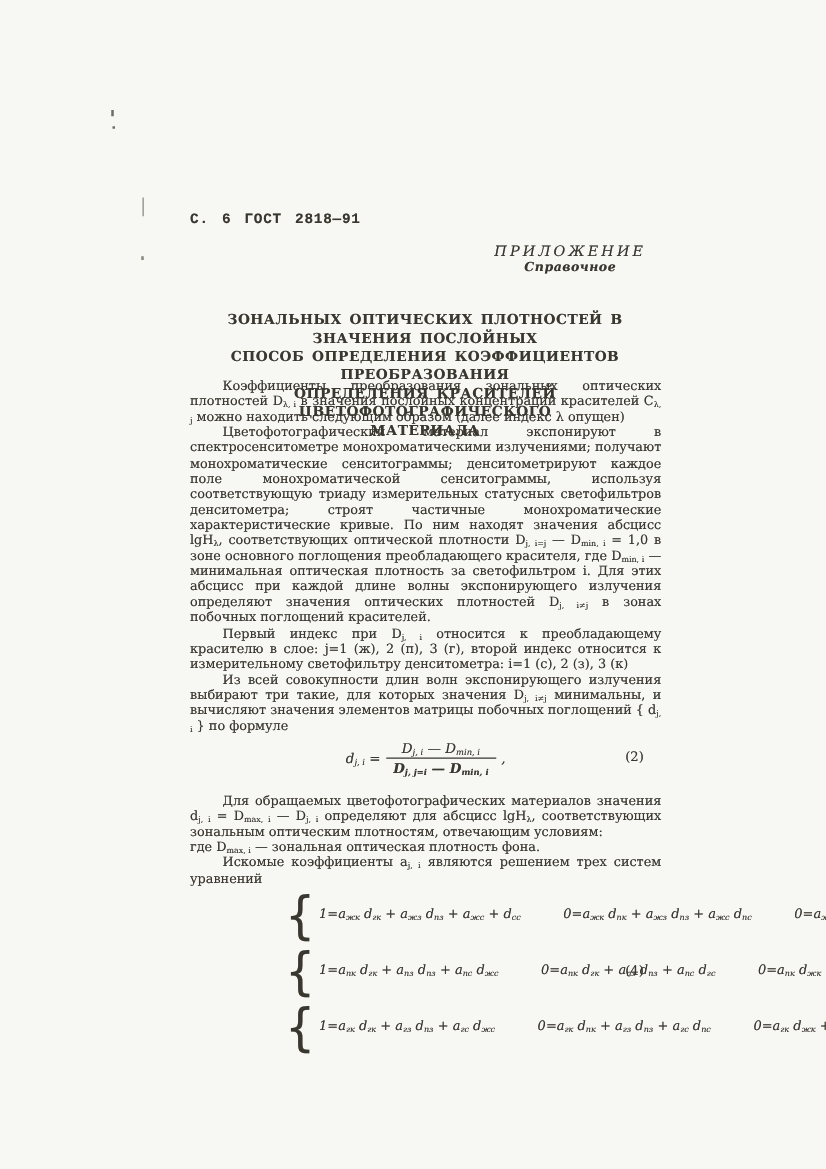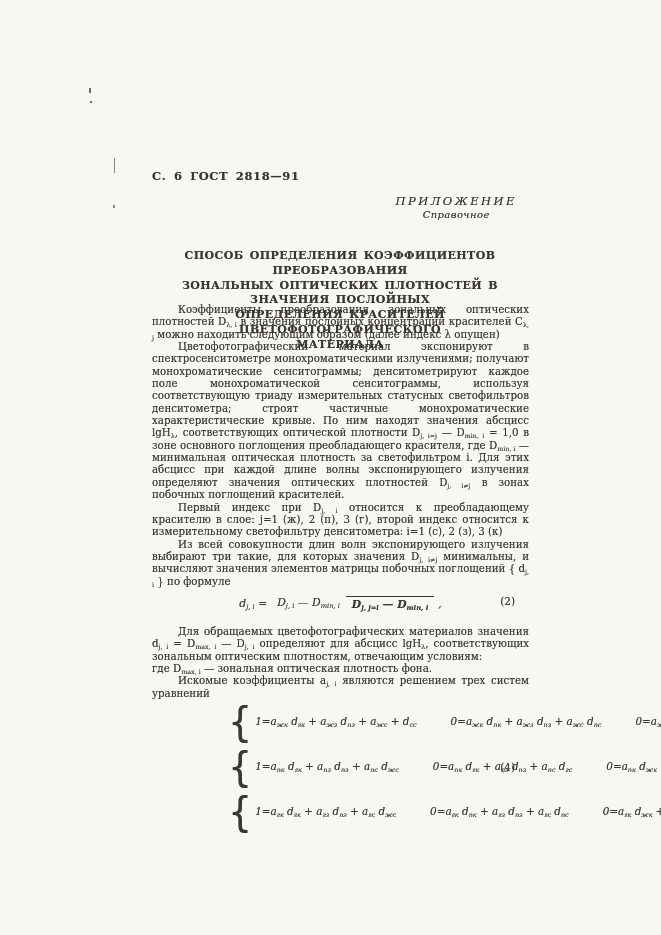--- a/index.html
+++ b/index.html
@@ -13,46 +13,46 @@
   }
   
   .speck { position:absolute; background:#6f6c64; }
   .speck.a { left:89px; top:88px;  width:2px; height:5px; }
   .speck.b { left:90px; top:101px; width:2px; height:2px; }
   .tick-v { position:absolute; left:114px; top:158px; width:1px; height:15px; background:#8a867c; }
   .tick-d { position:absolute; left:113px; top:205px; width:2px; height:3px; background:#8a867c; }
 
   .running-header {
     position:absolute; left:152px; top:169px;
-    font-weight:700; font-size:11.5px; letter-spacing:.6px; word-spacing:3px;
+    font-weight:700; font-size:11.5px; letter-spacing:.6px; word-spacing:3px;font-family:Liberation Mono, monospace;
   }
   .annex { position:absolute; right:144px; top:194px; text-align:center; font-style:italic; }
   .annex-label { font-size:11.5px; letter-spacing:2.5px; }
-  .annex-note  { font-size:10px; margin-top:1px; letter-spacing:.4px; }
+  .annex-note  { font-size:10px; margin-top:1px; letter-spacing:.4px;font-weight:bold; }
 
   .doc-title {
     position:absolute; left:140px; top:249px; width:400px;
     text-align:center; font-weight:700; font-size:11px; line-height:14.8px;
     letter-spacing:.4px; word-spacing:2px;
   }
 
   .col { position:absolute; left:152px; top:303px; width:377px; }
   .para {
     margin:0; font-size:10.25px; line-height:12.35px;
     text-align:justify; text-indent:26px;
   }
   .para.noindent { text-indent:0; }
   sub { font-size:.62em; line-height:0; vertical-align:-.28em; }
 
   .frow { position:relative; text-align:center; font-style:italic; }
   .fnum { position:absolute; right:14px; top:50%; transform:translateY(-50%);
           font-style:normal; font-size:10.5px; }
   .f2 { margin:5px 0 14px; }
   .f2-inner { display:inline-flex; align-items:center; gap:4px; font-size:10.8px; }
-  .frac { display:inline-flex; flex-direction:row; text-align:center; }
+  .frac { display:inline-flex; flex-direction:column; text-align:center; }
   .frac .num { padding:0 6px 1px; }
   .frac .den { padding:1px 6px 0; border-top:1px solid var(--ink);font-weight:bold; }
   .f3 { margin:7px 0 6px; font-size:10.8px; }
 
   .systems { position:relative; margin-top:4px; }
   .sys { display:flex; align-items:center; margin:0 0 7px 76px; }
   .brace { font-size:38px; font-weight:400; line-height:1;
            transform:scaleY(1.08); margin-right:3px; color:var(--ink);
            font-family:"DejaVu Sans","Liberation Sans",sans-serif; }
   .syslines { display:flex; flex-direction:row;gap:34px; }
@@ -69,22 +69,22 @@
   <span class="tick-d"></span>
 
   <div class="running-header">С. 6 ГОСТ 2818—91</div>
 
   <div class="annex">
     <div class="annex-label">ПРИЛОЖЕНИЕ</div>
     <div class="annex-note">Справочное</div>
   </div>
 
   <div class="doc-title">
+    <div>ЗОНАЛЬНЫХ ОПТИЧЕСКИХ ПЛОТНОСТЕЙ В ЗНАЧЕНИЯ ПОСЛОЙНЫХ</div>
     <div>СПОСОБ ОПРЕДЕЛЕНИЯ КОЭФФИЦИЕНТОВ ПРЕОБРАЗОВАНИЯ</div>
-    <div>ЗОНАЛЬНЫХ ОПТИЧЕСКИХ ПЛОТНОСТЕЙ В ЗНАЧЕНИЯ ПОСЛОЙНЫХ</div>
     <div>ОПРЕДЕЛЕНИЯ КРАСИТЕЛЕЙ ЦВЕТОФОТОГРАФИЧЕСКОГО</div>
     <div>МАТЕРИАЛА</div>
   </div>
 
   <div class="col">
     <p class="para">Коэффициенты преобразования зональных оптических плотностей D<sub>λ, i</sub> в значения послойных концентраций красителей C<sub>λ, j</sub> можно находить следующим образом (далее индекс λ опущен)</p>
     <p class="para">Цветофотографический материал экспонируют в спектросенситометре монохроматическими излучениями; получают монохроматические сенситограммы; денситометрируют каждое поле монохроматической сенситограммы, используя соответствующую триаду измерительных статусных светофильтров денситометра; строят частичные монохроматические характеристические кривые. По ним находят значения абсцисс lgH<sub>λ</sub>, соответствующих оптической плотности D<sub>j, i=j</sub> — D<sub>min, i</sub> = 1,0 в зоне основного поглощения преобладающего красителя, где D<sub>min, i</sub> — минимальная оптическая плотность за светофильтром i. Для этих абсцисс при каждой длине волны экспонирующего излучения определяют значения оптических плотностей D<sub>j, i≠j</sub> в зонах побочных поглощений красителей.</p>
     <p class="para">Первый индекс при D<sub>j, i</sub> относится к преобладающему красителю в слое: j=1 (ж), 2 (п), 3 (г), второй индекс относится к измерительному светофильтру денситометра: i=1 (с), 2 (з), 3 (к)</p>
     <p class="para">Из всей совокупности длин волн экспонирующего излучения выбирают три такие, для которых значения D<sub>j, i≠j</sub> минимальны, и вычисляют значения элементов матрицы побочных поглощений { d<sub>j, i</sub> } по формуле</p>
 

